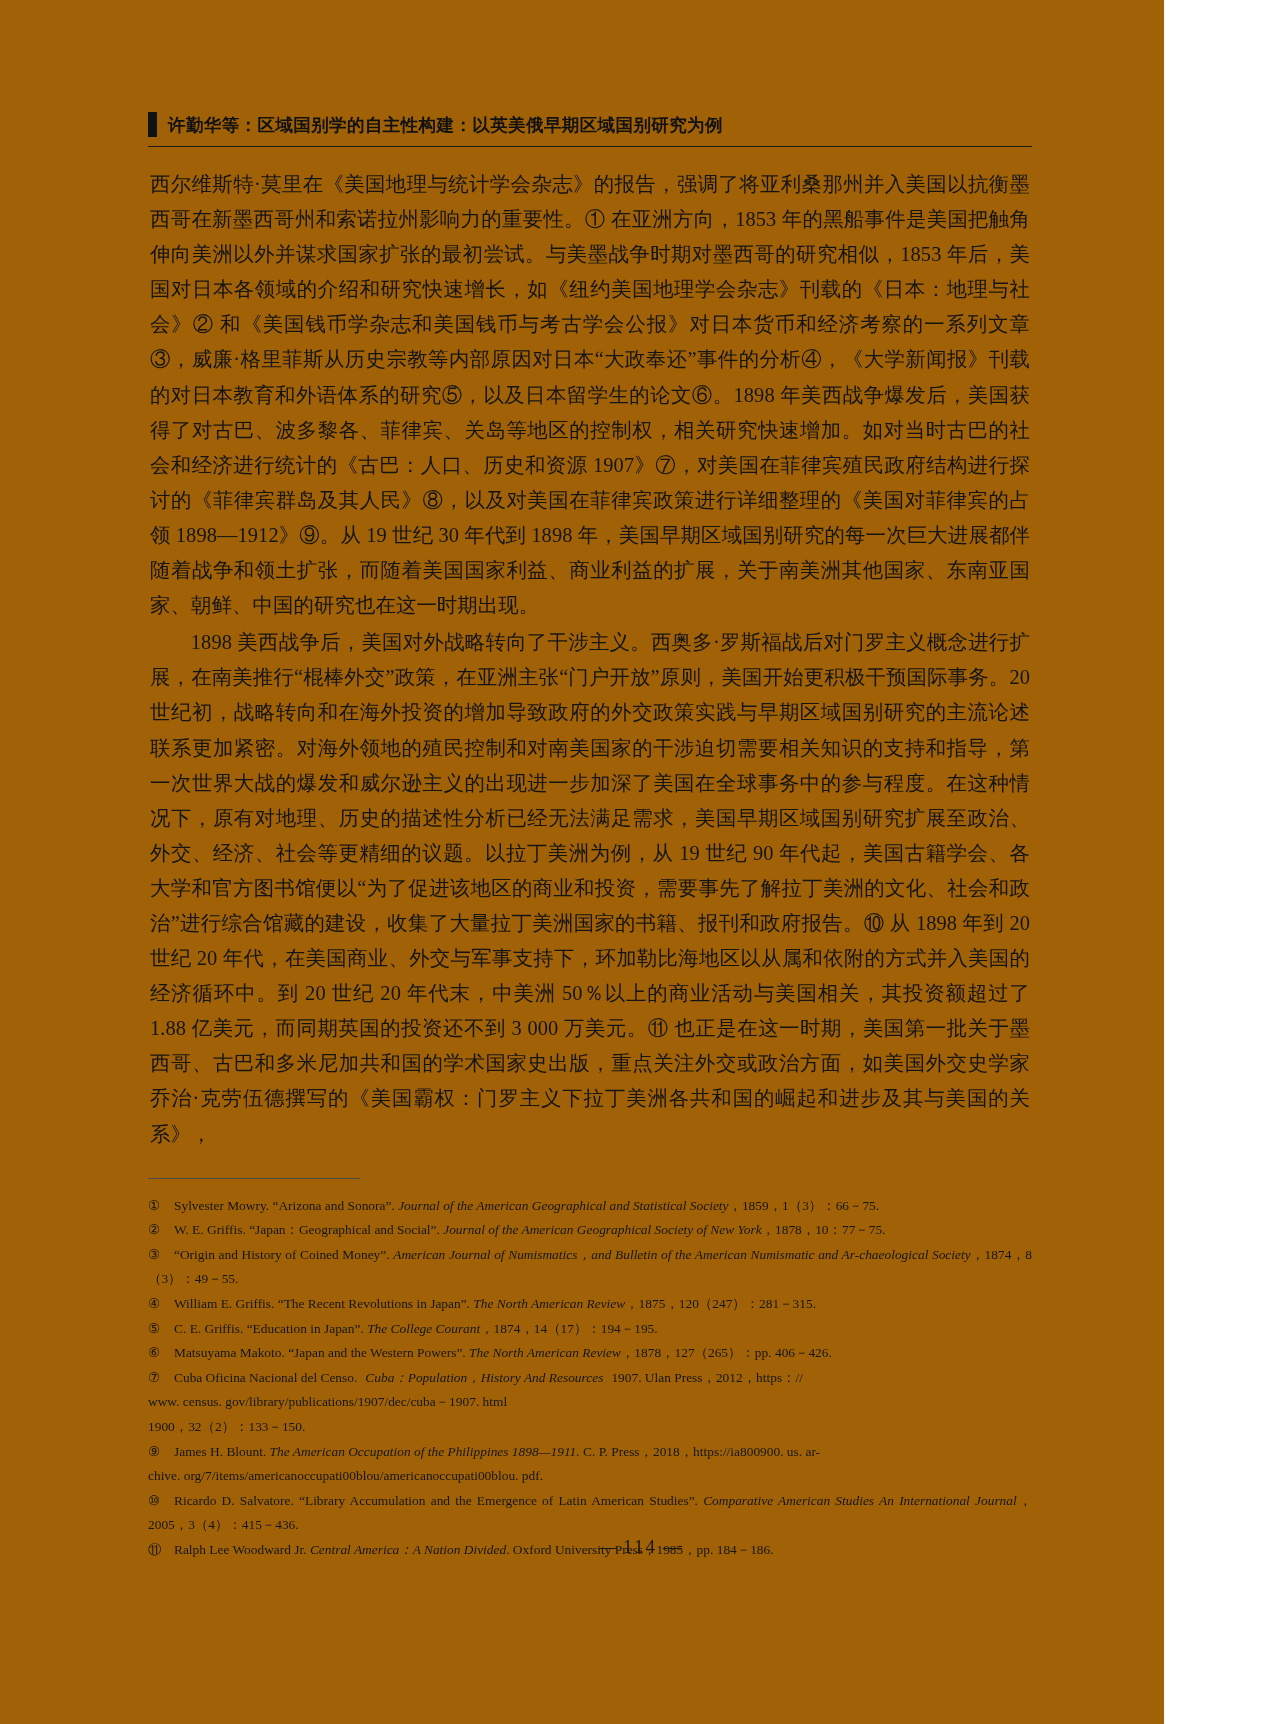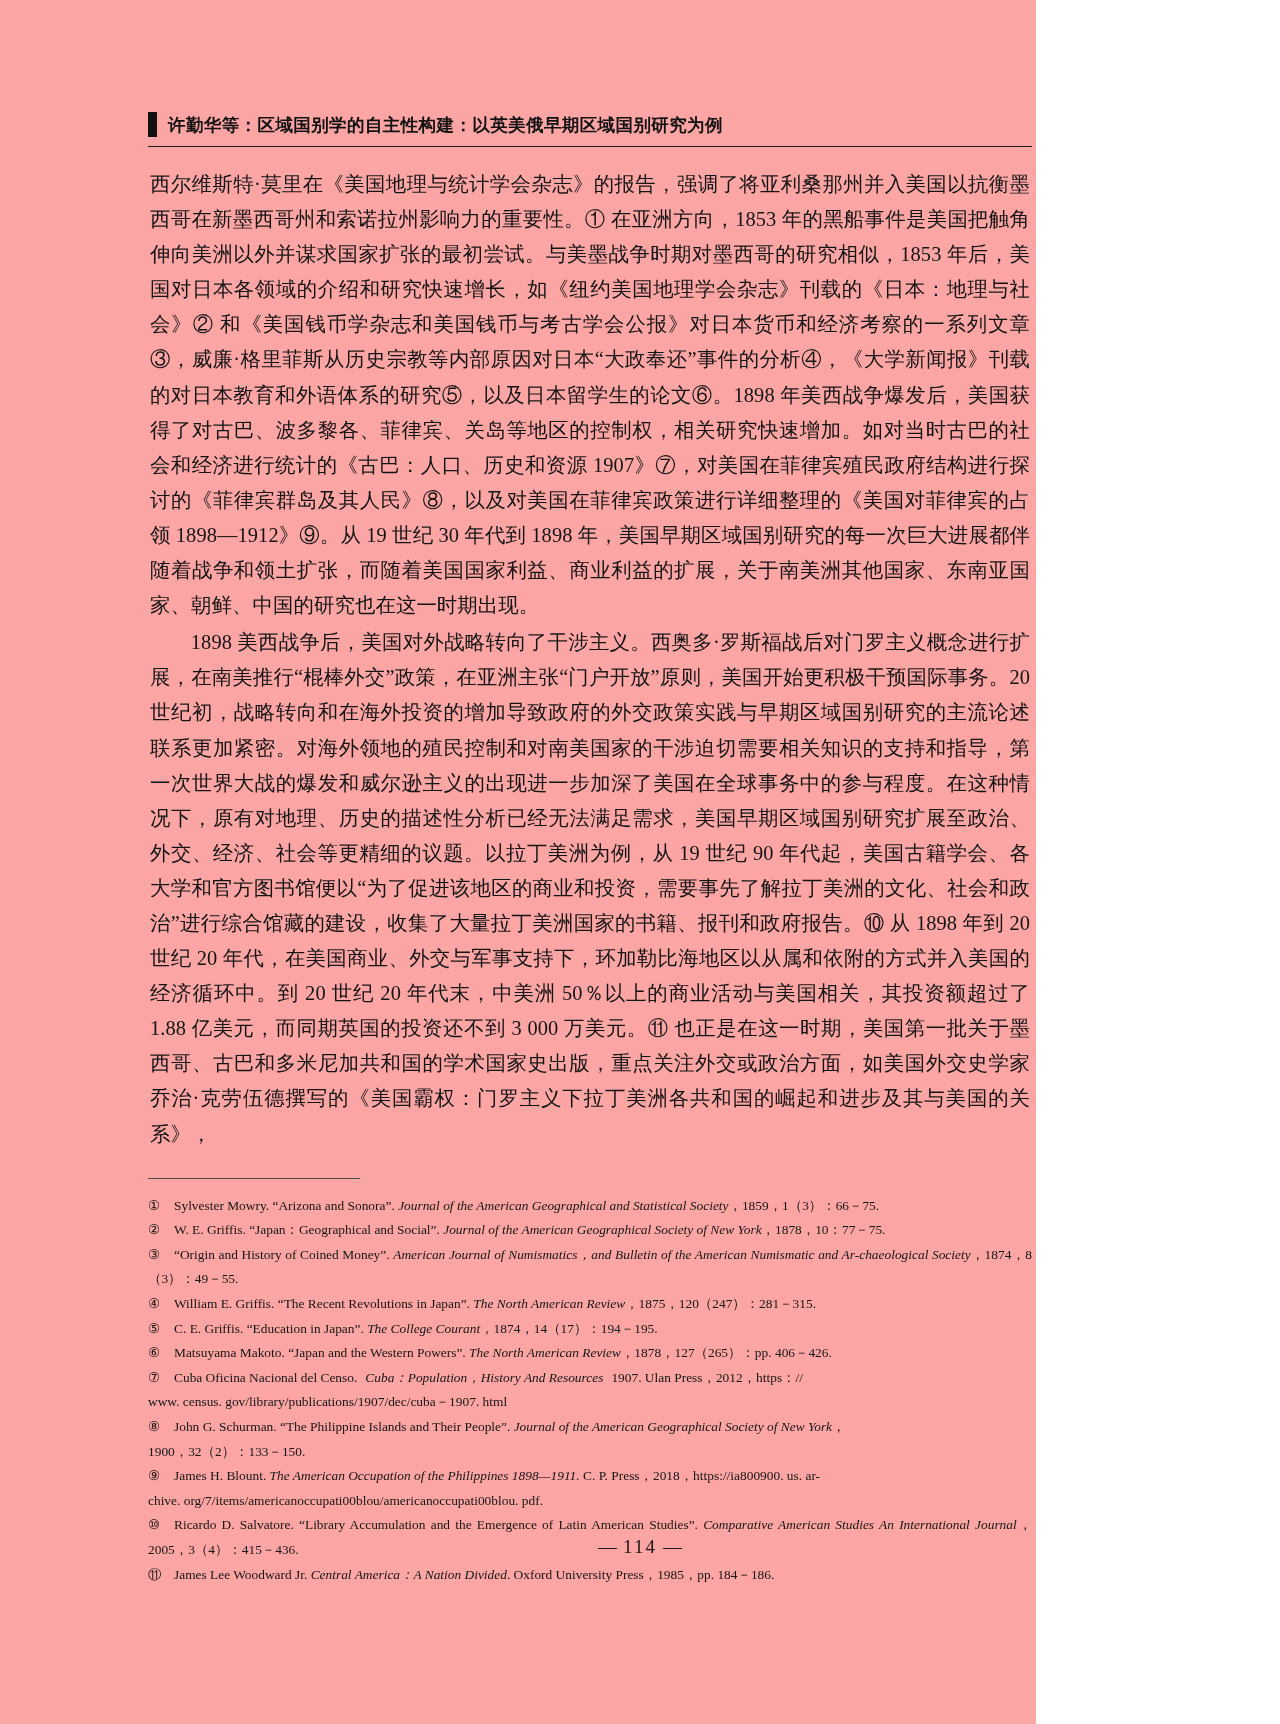--- a/index.html
+++ b/index.html
@@ -12,23 +12,23 @@
     width: 1280px;
     height: 1724px;
     font-family: "Liberation Serif", "DejaVu Serif", serif;
     color: #111111;
     position: relative;
     overflow: hidden;
   }
   .page {
     position: absolute;
     left: 0; top: 0;
-    width: 1036px;
+    width: 1164px;
     height: 1724px;
-    background: #fca5a5;
+    background: #a16207;
   }
   .content {
     position: absolute;
     left: 148px;
     top: 112px;
     width: 884px;
   }
 
   
   .runninghead {
@@ -160,36 +160,33 @@
 
       <p class="fn-item">
         <span class="fn-marker">⑥</span><span>Matsuyama Makoto. “Japan and the Western Powers”. </span><span class="it">The North American Review</span><span>，1878，127（265）：pp. 406－426.</span>
       </p>
 
       <p class="fn-item spread">
         <span class="fn-marker">⑦</span><span>Cuba Oficina Nacional del Censo.</span><span class="fn-gap"></span><span class="it">Cuba：Population，History And Resources</span><span class="fn-gap"></span><span>1907. Ulan Press，2012，https：//</span>
       </p>
       <p class="fn-item">www. census. gov/library/publications/1907/dec/cuba－1907. html</p>
 
-      <p class="fn-item">
-        <span class="fn-marker">⑧</span><span>John G. Schurman. “The Philippine Islands and Their People”. </span><span class="it">Journal of the American Geographical Society of New York</span><span>，</span>
-      </p>
       <p class="fn-item">1900，32（2）：133－150.</p>
 
       <p class="fn-item spread">
         <span class="fn-marker">⑨</span><span>James H. Blount. </span><span class="it">The American Occupation of the Philippines 1898—1911.</span><span> C. P. Press，2018，https://ia800900. us. ar-</span>
       </p>
       <p class="fn-item">chive. org/7/items/americanoccupati00blou/americanoccupati00blou. pdf.</p>
 
       <p class="fn-item">
         <span class="fn-marker">⑩</span><span>Ricardo D. Salvatore. “Library Accumulation and the Emergence of Latin American Studies”. </span><span class="it">Comparative American Studies An International Journal</span><span>，2005，3（4）：415－436.</span>
       </p>
 
       <p class="fn-item">
-        <span class="fn-marker">⑪</span><span>James Lee Woodward Jr. </span><span class="it">Central America：A Nation Divided</span><span>. Oxford University Press，1985，pp. 184－186.</span>
+        <span class="fn-marker">⑪</span><span>Ralph Lee Woodward Jr. </span><span class="it">Central America：A Nation Divided</span><span>. Oxford University Press，1985，pp. 184－186.</span>
       </p>
 
     </div>
   </div>
 
   <div class="folio">
     <span class="dash">—</span><span>114</span><span class="dash">—</span>
   </div>
 </div>
 

